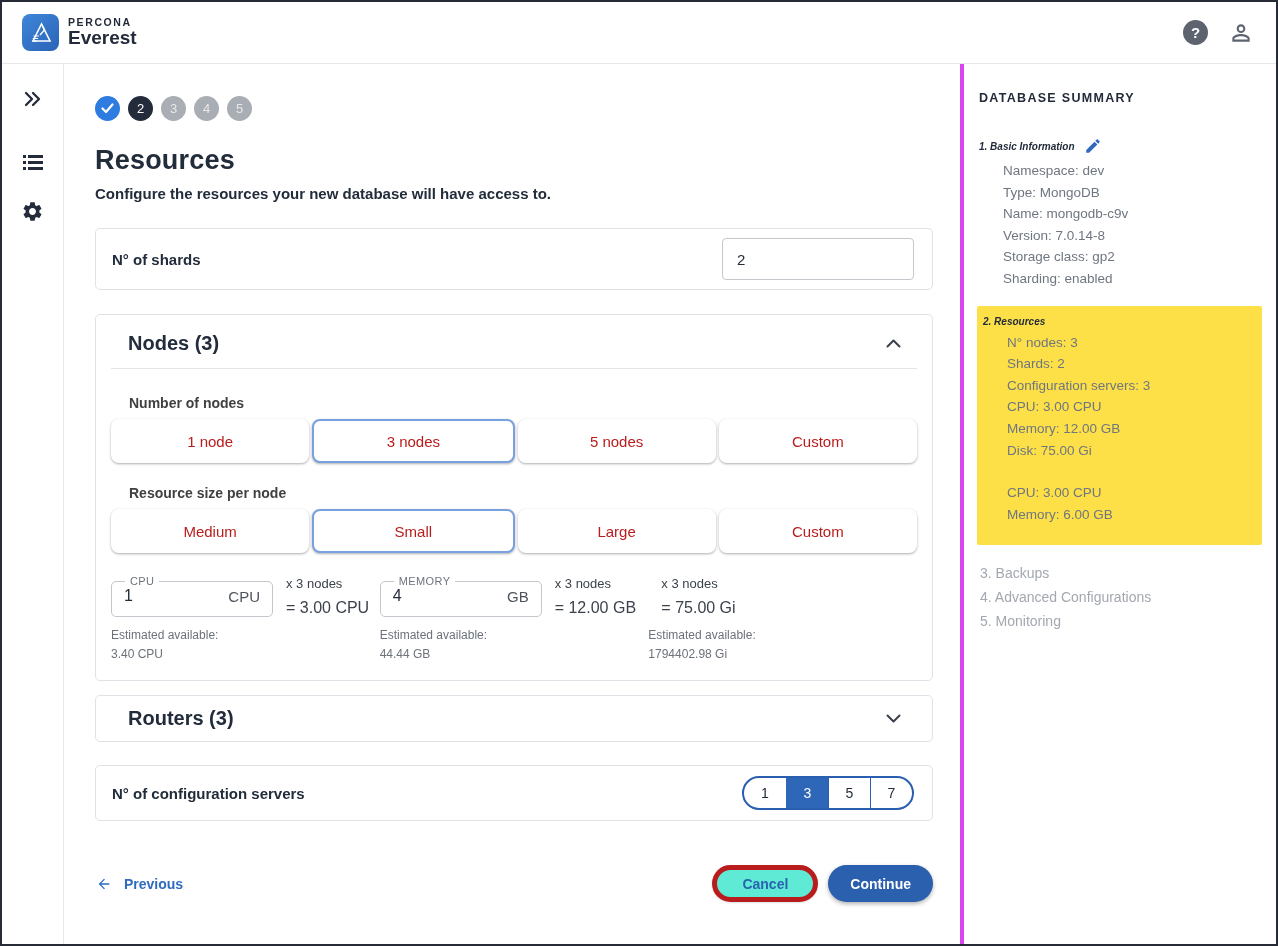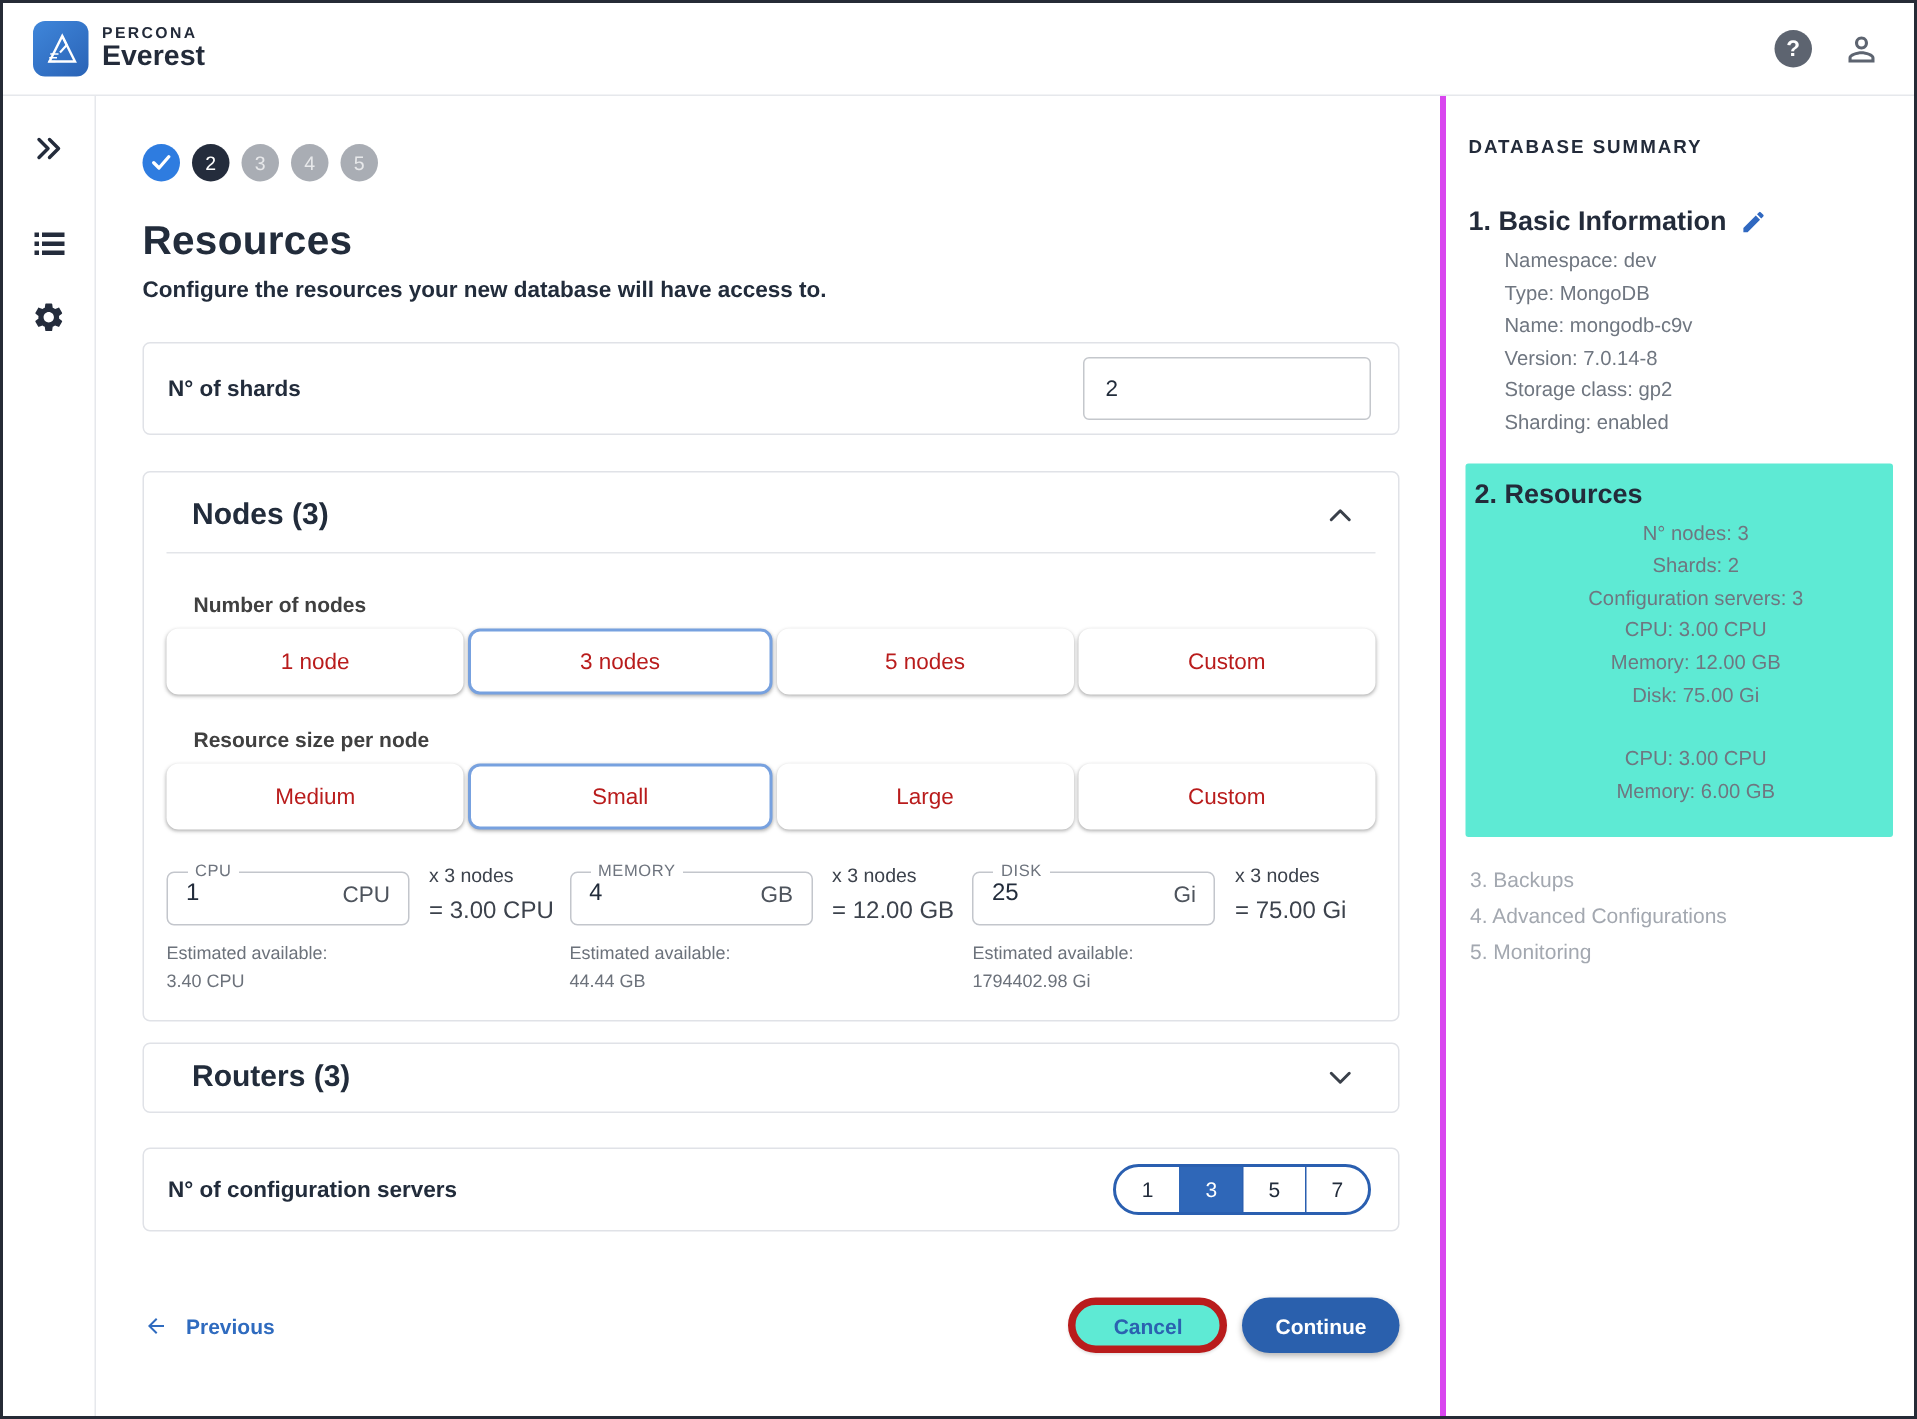--- a/index.html
+++ b/index.html
@@ -72,24 +72,24 @@
   .footer-row { display:flex; align-items:center; }
   .prev-link { display:flex; align-items:center; gap:11px; color:#2f6bbf; font-weight:700; font-size:14px; cursor:pointer; }
   .footer-actions { margin-left:auto; display:flex; gap:10px; }
   .btn { height:37px; border-radius:19px; font-family:inherit; font-weight:700; font-size:14px; cursor:pointer; }
   .btn-cancel { padding:0 25px; border:5px solid #b91c1c; color:#2b62b0; background:#5eead4; box-shadow:0 1px 2px rgba(0,0,0,.12); }
   .btn-continue { padding:0 22px; border:none; background:#2a60ad; color:#fff; box-shadow:0 2px 4px rgba(0,0,0,.3); }
 
   
   .summary { width:316px; flex-shrink:0; border-left:4px solid #d946ef; padding:27px 14px 0 13px; }
   .summary-title { font-size:12.5px; font-weight:700; letter-spacing:1.3px; color:#232b3a; margin-bottom:32px; padding-left:2px; }
-  .sec-title-row { display:flex; align-items:center; gap:9px; font-size:18px; font-weight:700; color:#232b3a; margin-bottom:5px; }
+  .sec-title-row { display:flex; align-items:center; gap:9px; font-size:10px; font-weight:700; color:#232b3a; margin-bottom:5px;font-style:italic; }
   .sec-lines { padding-left:24px; font-size:13.5px; color:#6f7680; line-height:1.6; }
   .sec-basic { margin-bottom:16px; padding-left:2px; }
-  .sec-highlight { background:#5eead4; border-radius:2px; padding:10px 8px 20px 6px; margin-bottom:20px;text-align:center; }
+  .sec-highlight { background:#fde047; border-radius:2px; padding:10px 8px 20px 6px; margin-bottom:20px; }
   .group-gap { margin-top:21px; }
   .upcoming-item { font-size:14px; color:#a3a8b0; margin-bottom:8px; padding-left:3px; }
 </style>
 </head>
 <body>
 
 <div class="app">
 
   <div class="topbar">
     <div class="logo-box">
@@ -224,27 +224,20 @@
               </div>
             </div>
             <div class="estimated">
               <div>Estimated available:</div>
               <div>44.44 GB</div>
             </div>
           </div>
 
           <div class="res-col">
             <div class="res-top">
-              <fieldset class="mui-field">
-                <legend>DISK</legend>
-                <div class="inner">
-                  <input value="25" style="">
-                  <span class="unit">Gi</span>
-                </div>
-              </fieldset>
               <div class="mult">
                 <div class="mult-line1">x 3 nodes</div>
                 <div class="mult-line2">= 75.00 Gi</div>
               </div>
             </div>
             <div class="estimated">
               <div>Estimated available:</div>
               <div>1794402.98 Gi</div>
             </div>
           </div>

